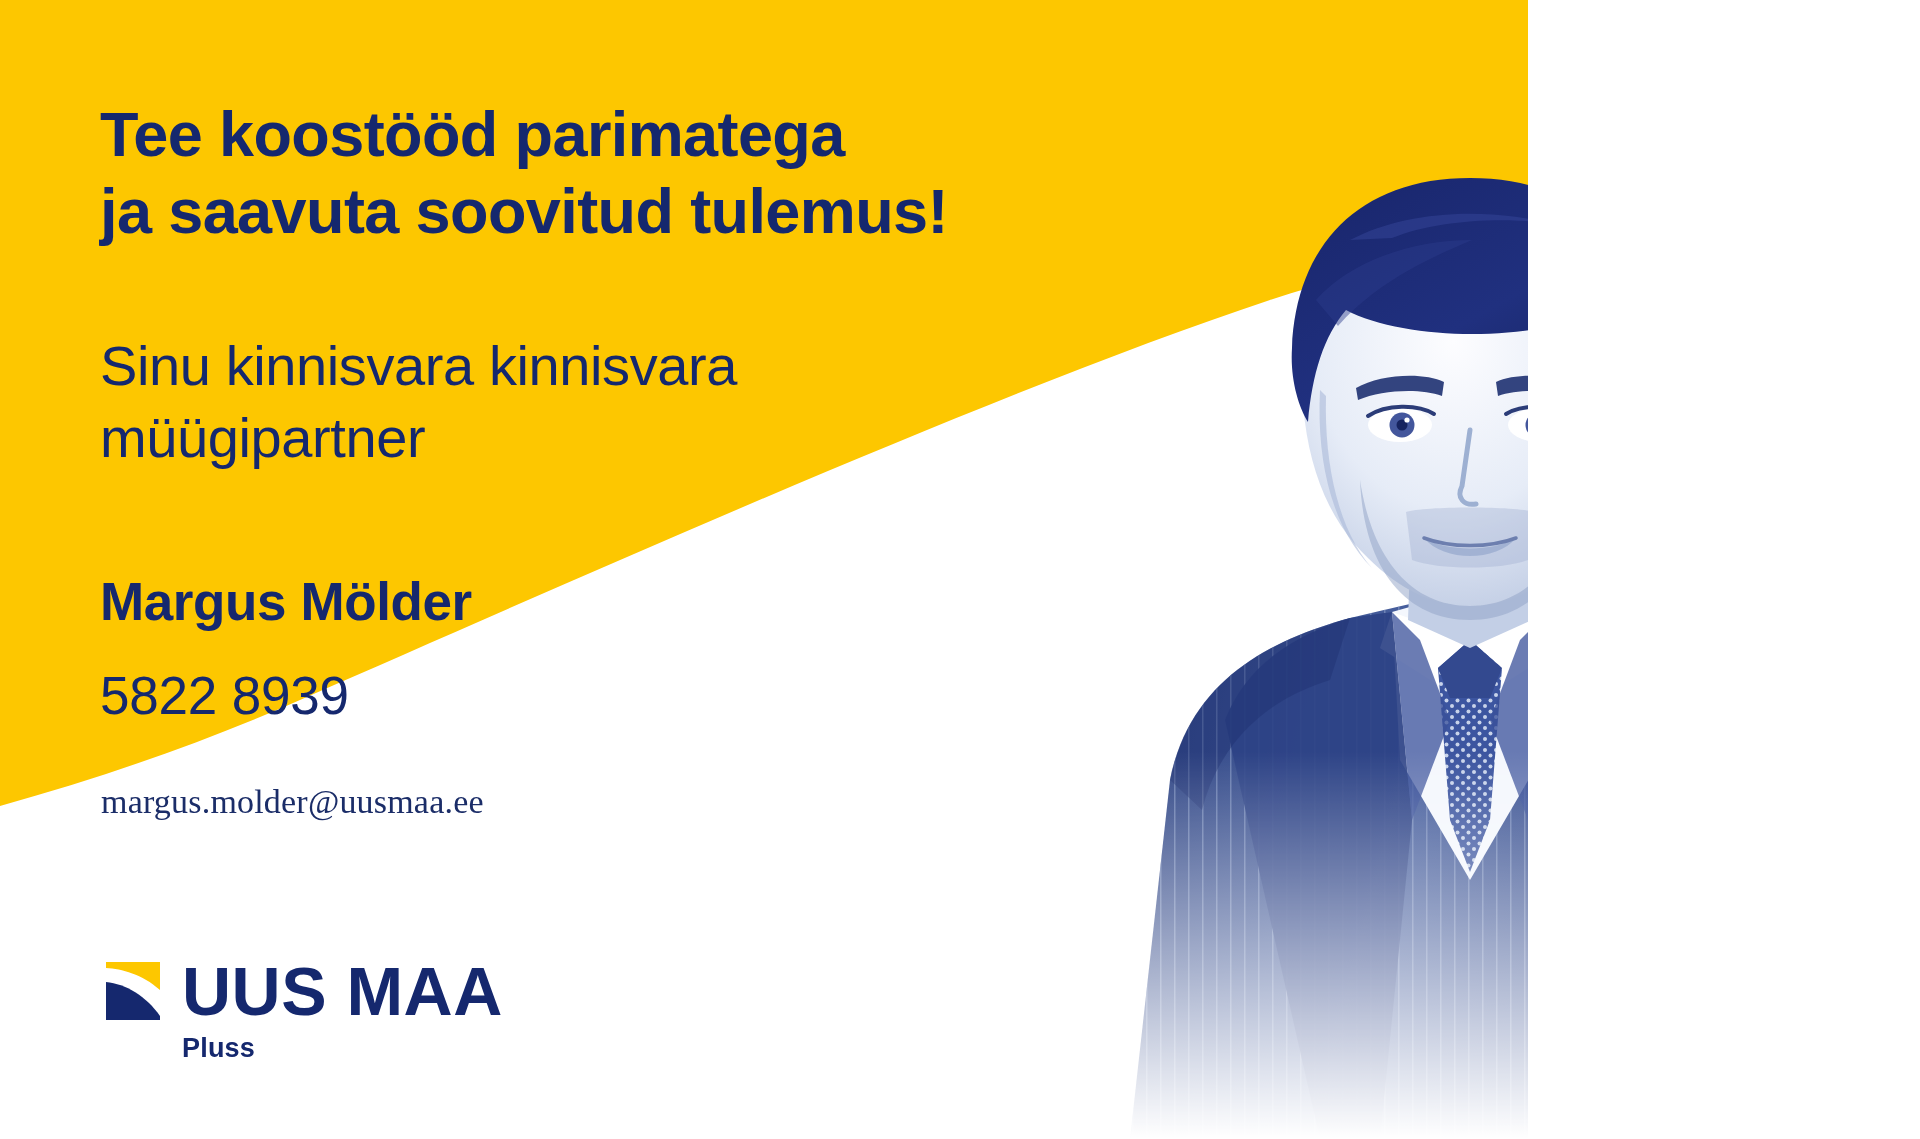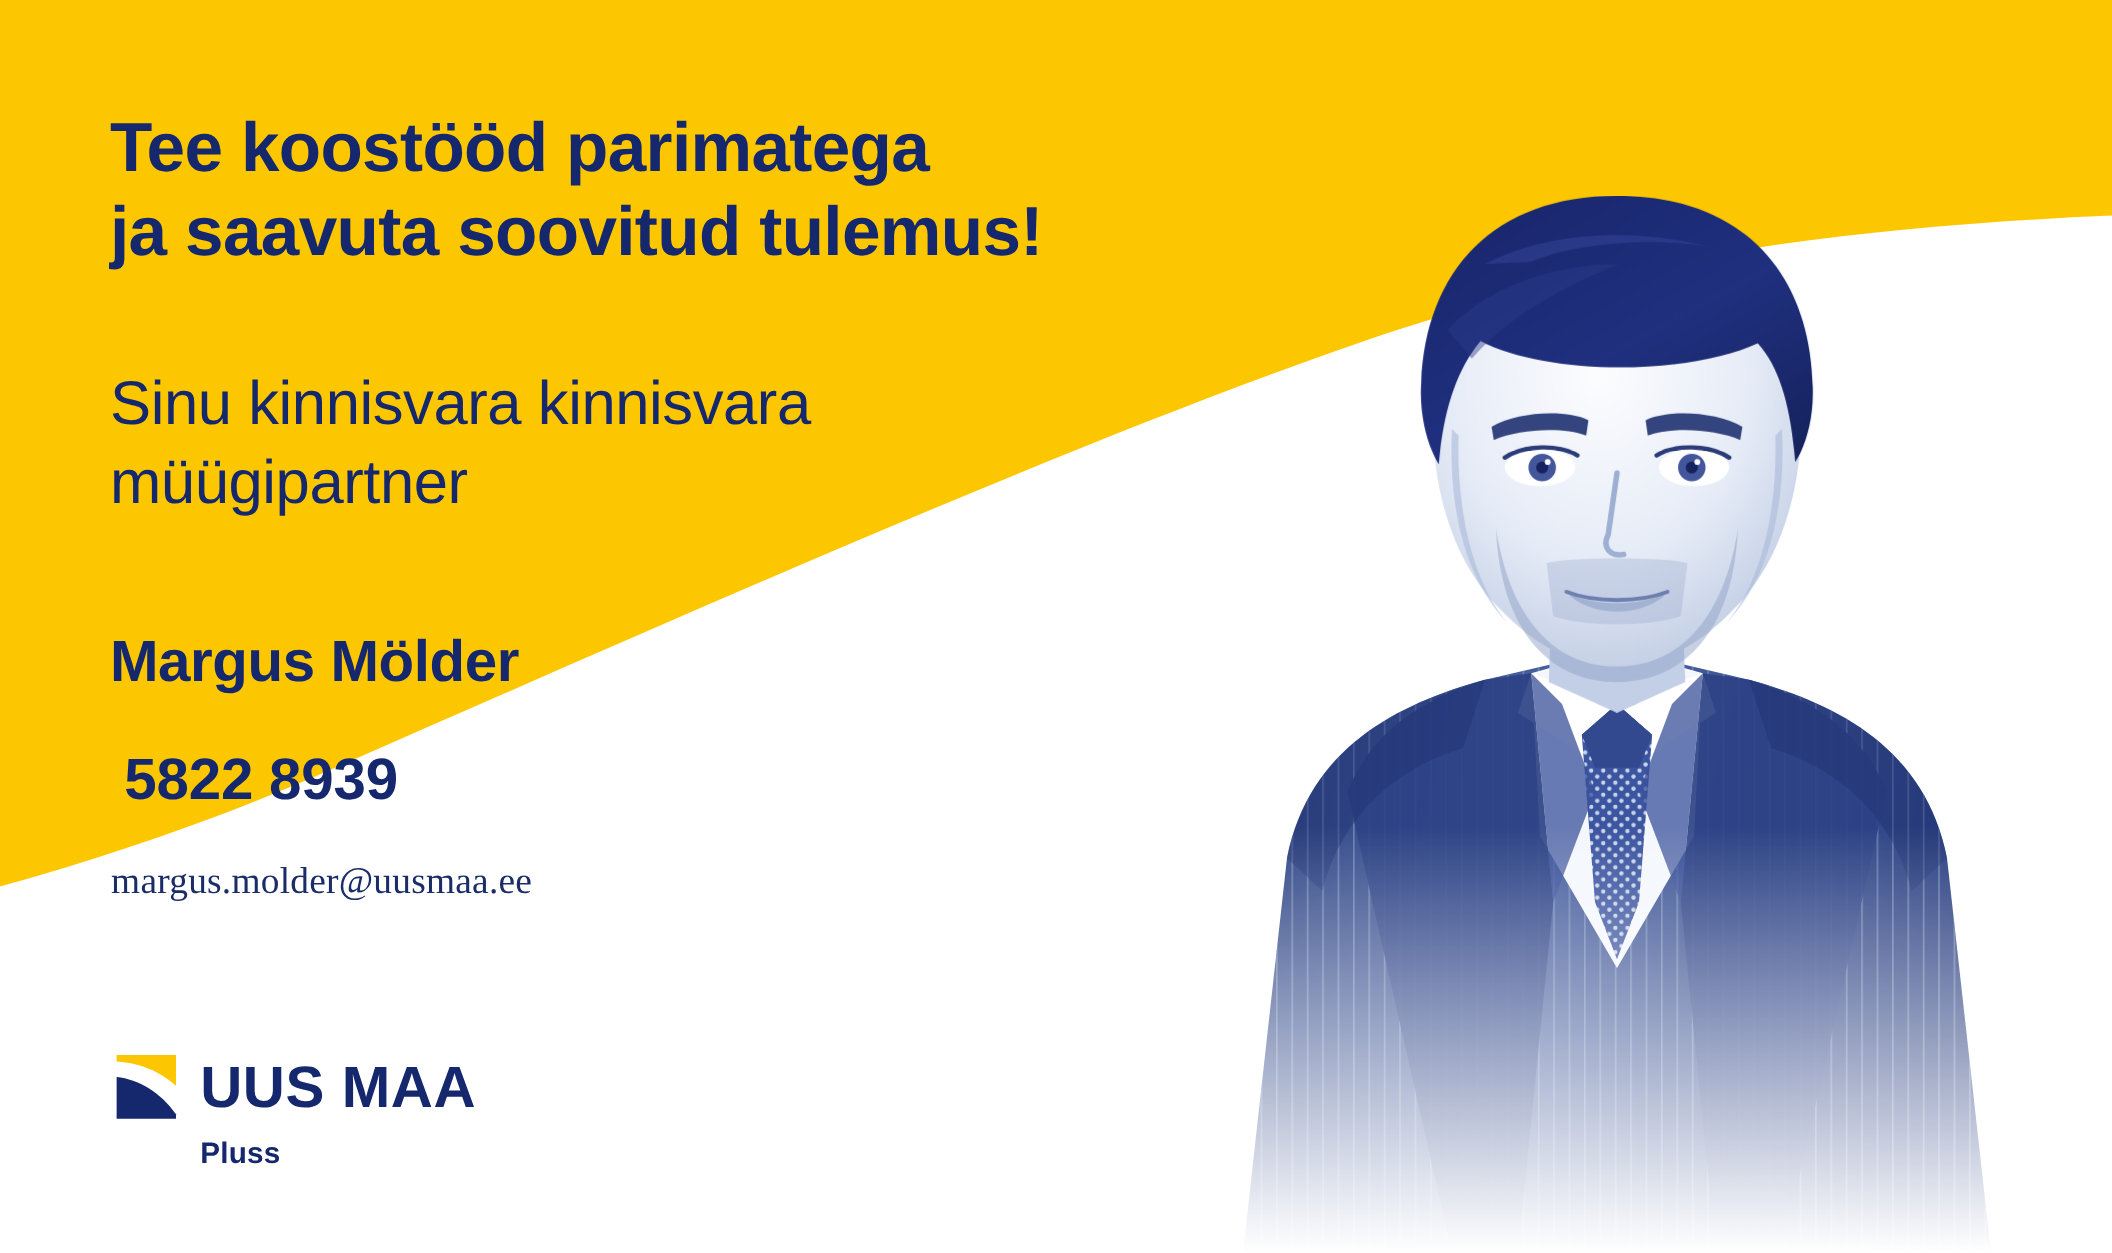--- a/index.html
+++ b/index.html
@@ -2,21 +2,21 @@
 <html><head>
 <meta charset="utf-8">
 <style>
   html, body {
     margin: 0;
     padding: 0;
     background: #ffffff;
   }
   #ad-root {
     position: relative;
-    width: 1920px;
+    width: 1528px;
     height: 1139px;
     overflow: hidden;
     background: #0ea5e9;
     font-family: "Liberation Sans", sans-serif;
   }
 
   
   .bg-white {
     position: absolute;
     inset: 0;
@@ -93,24 +93,24 @@
     font-weight: 700;
     letter-spacing: -0.4px;
     color: #15286e;
     text-align: center;
   }
 
   .agent-phone {
     position: absolute;
     left: 0;
     top: 666px;
-    margin: 13px;
+    margin: 0;
     font-size: 53px;
     line-height: 1.12;
-    font-weight: 700;
+    font-weight: 400;
     letter-spacing: -0.2px;
     color: #15286e;
   }
 
   .agent-email {
     position: absolute;
     left: 1px;
     top: 782px;
     margin: 0;
     font-family: "Liberation Serif", serif;
@@ -136,21 +136,21 @@
     display: flex;
     align-items: center;
     gap: 20px;
   }
   .logo-mark {
     width: 62px;
     height: 62px;
     display: block;
   }
   .logo-wordmark {
-    font-size: 53px;
+    font-size: 68px;
     font-weight: 700;
     letter-spacing: 0.5px;
     color: #15286e;
     line-height: 1;
     white-space: nowrap;
   }
   .logo-sub {
     position: absolute;
     left: 82px;
     top: 78px;

